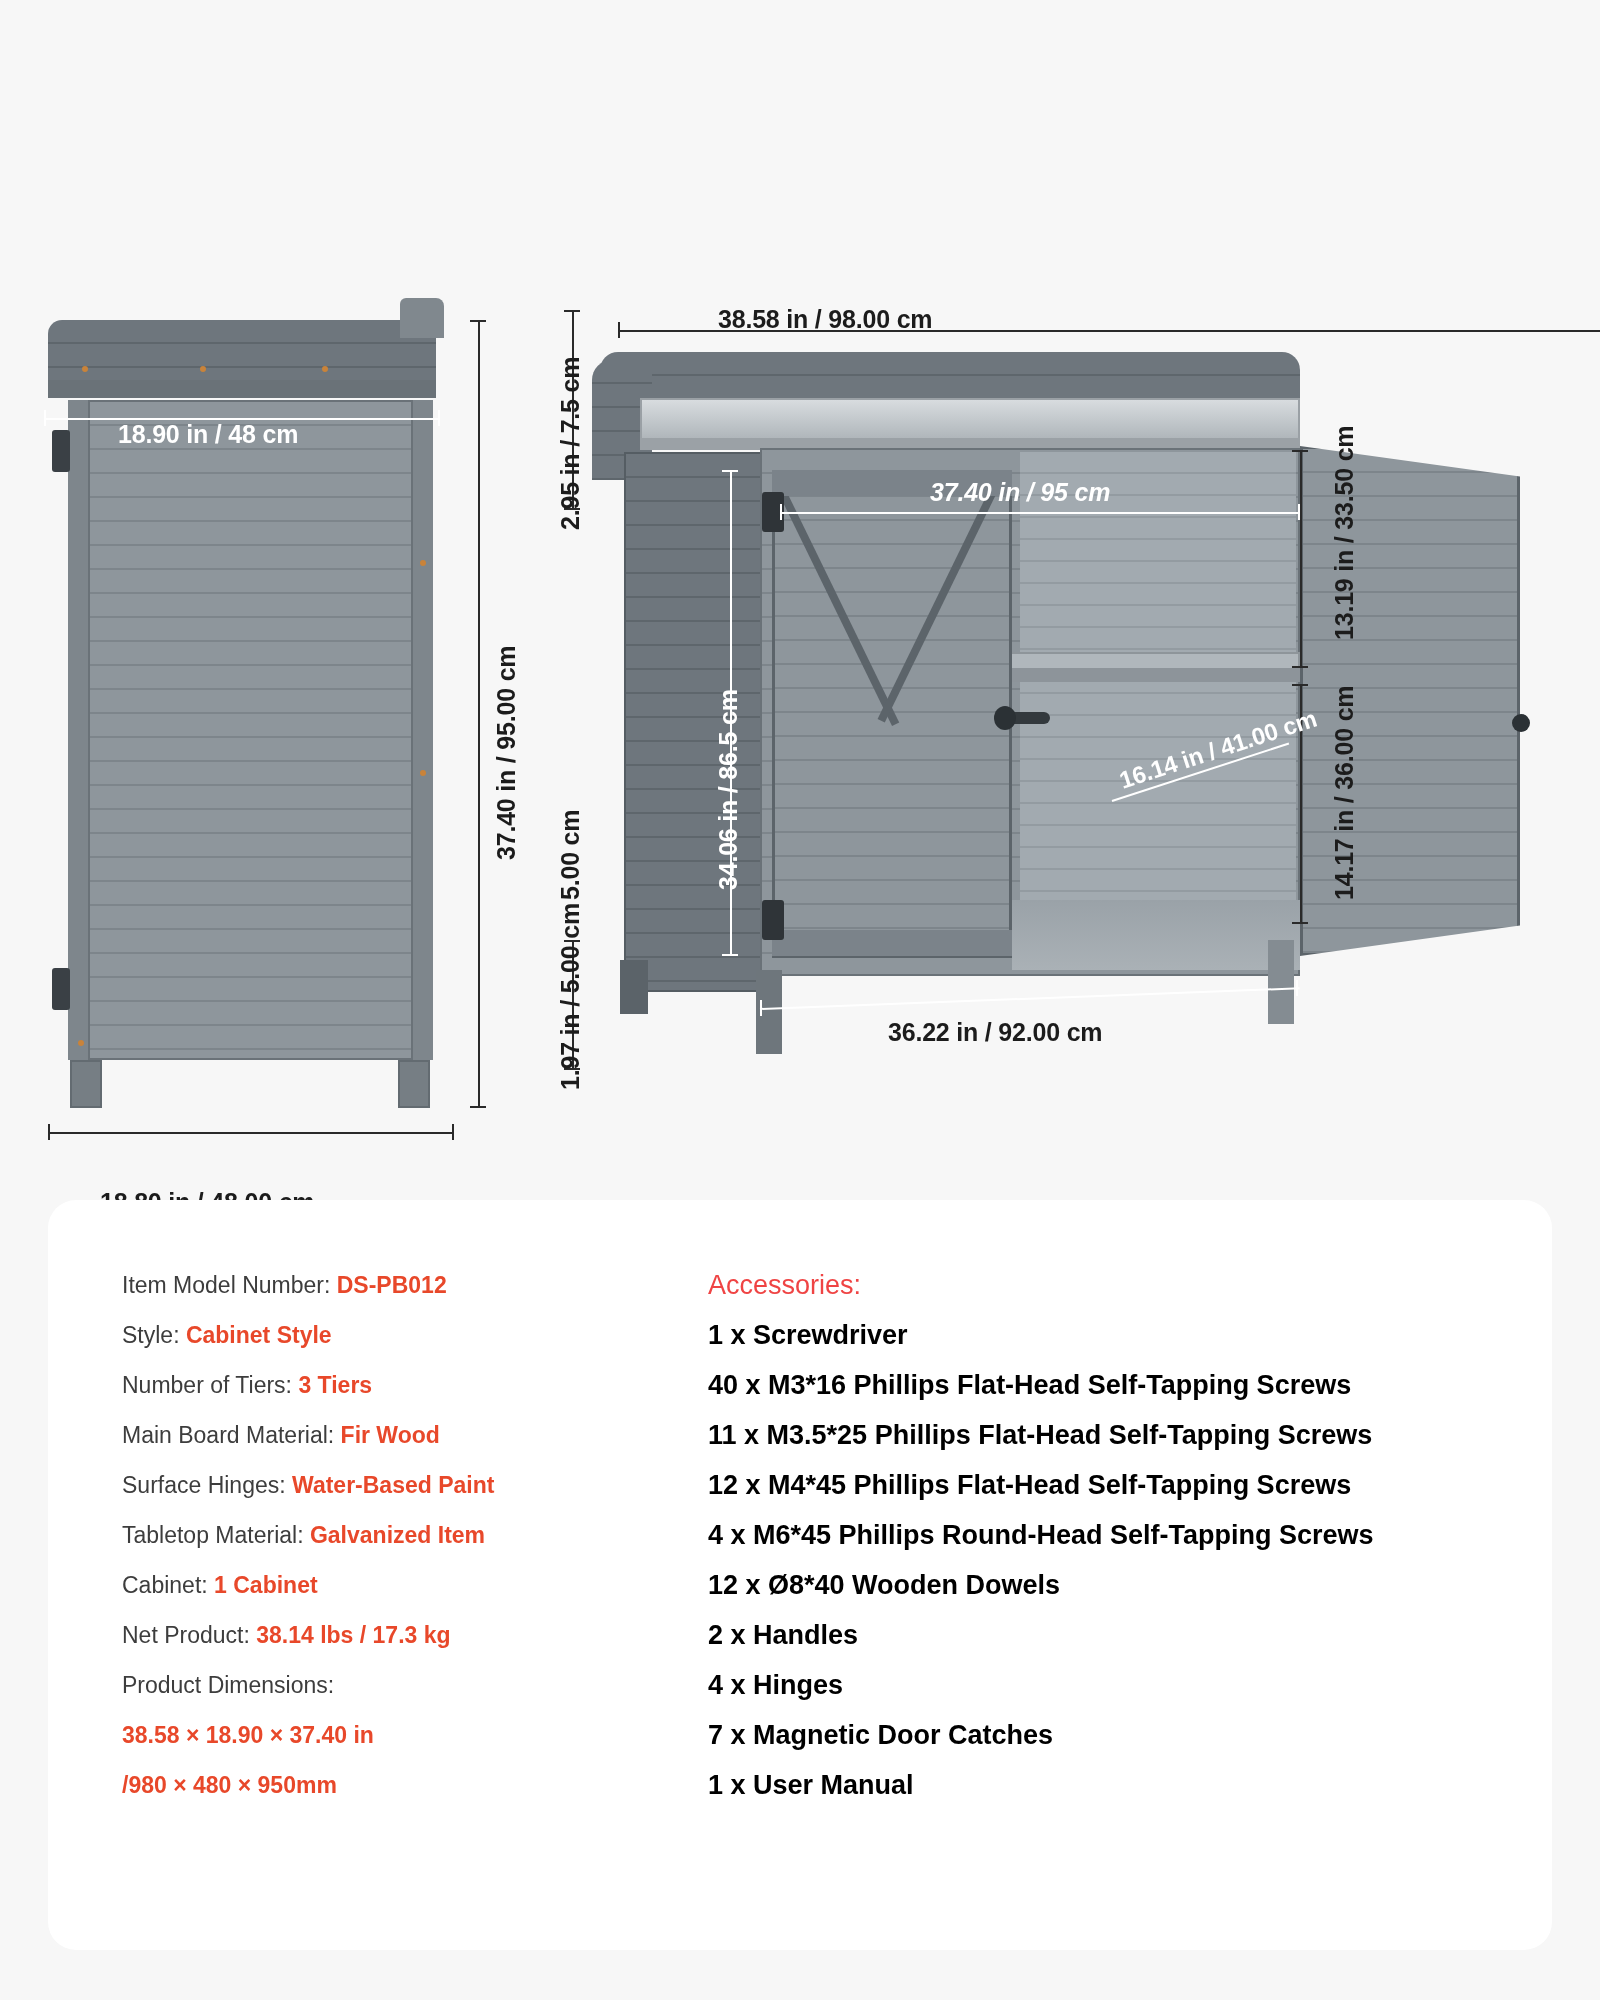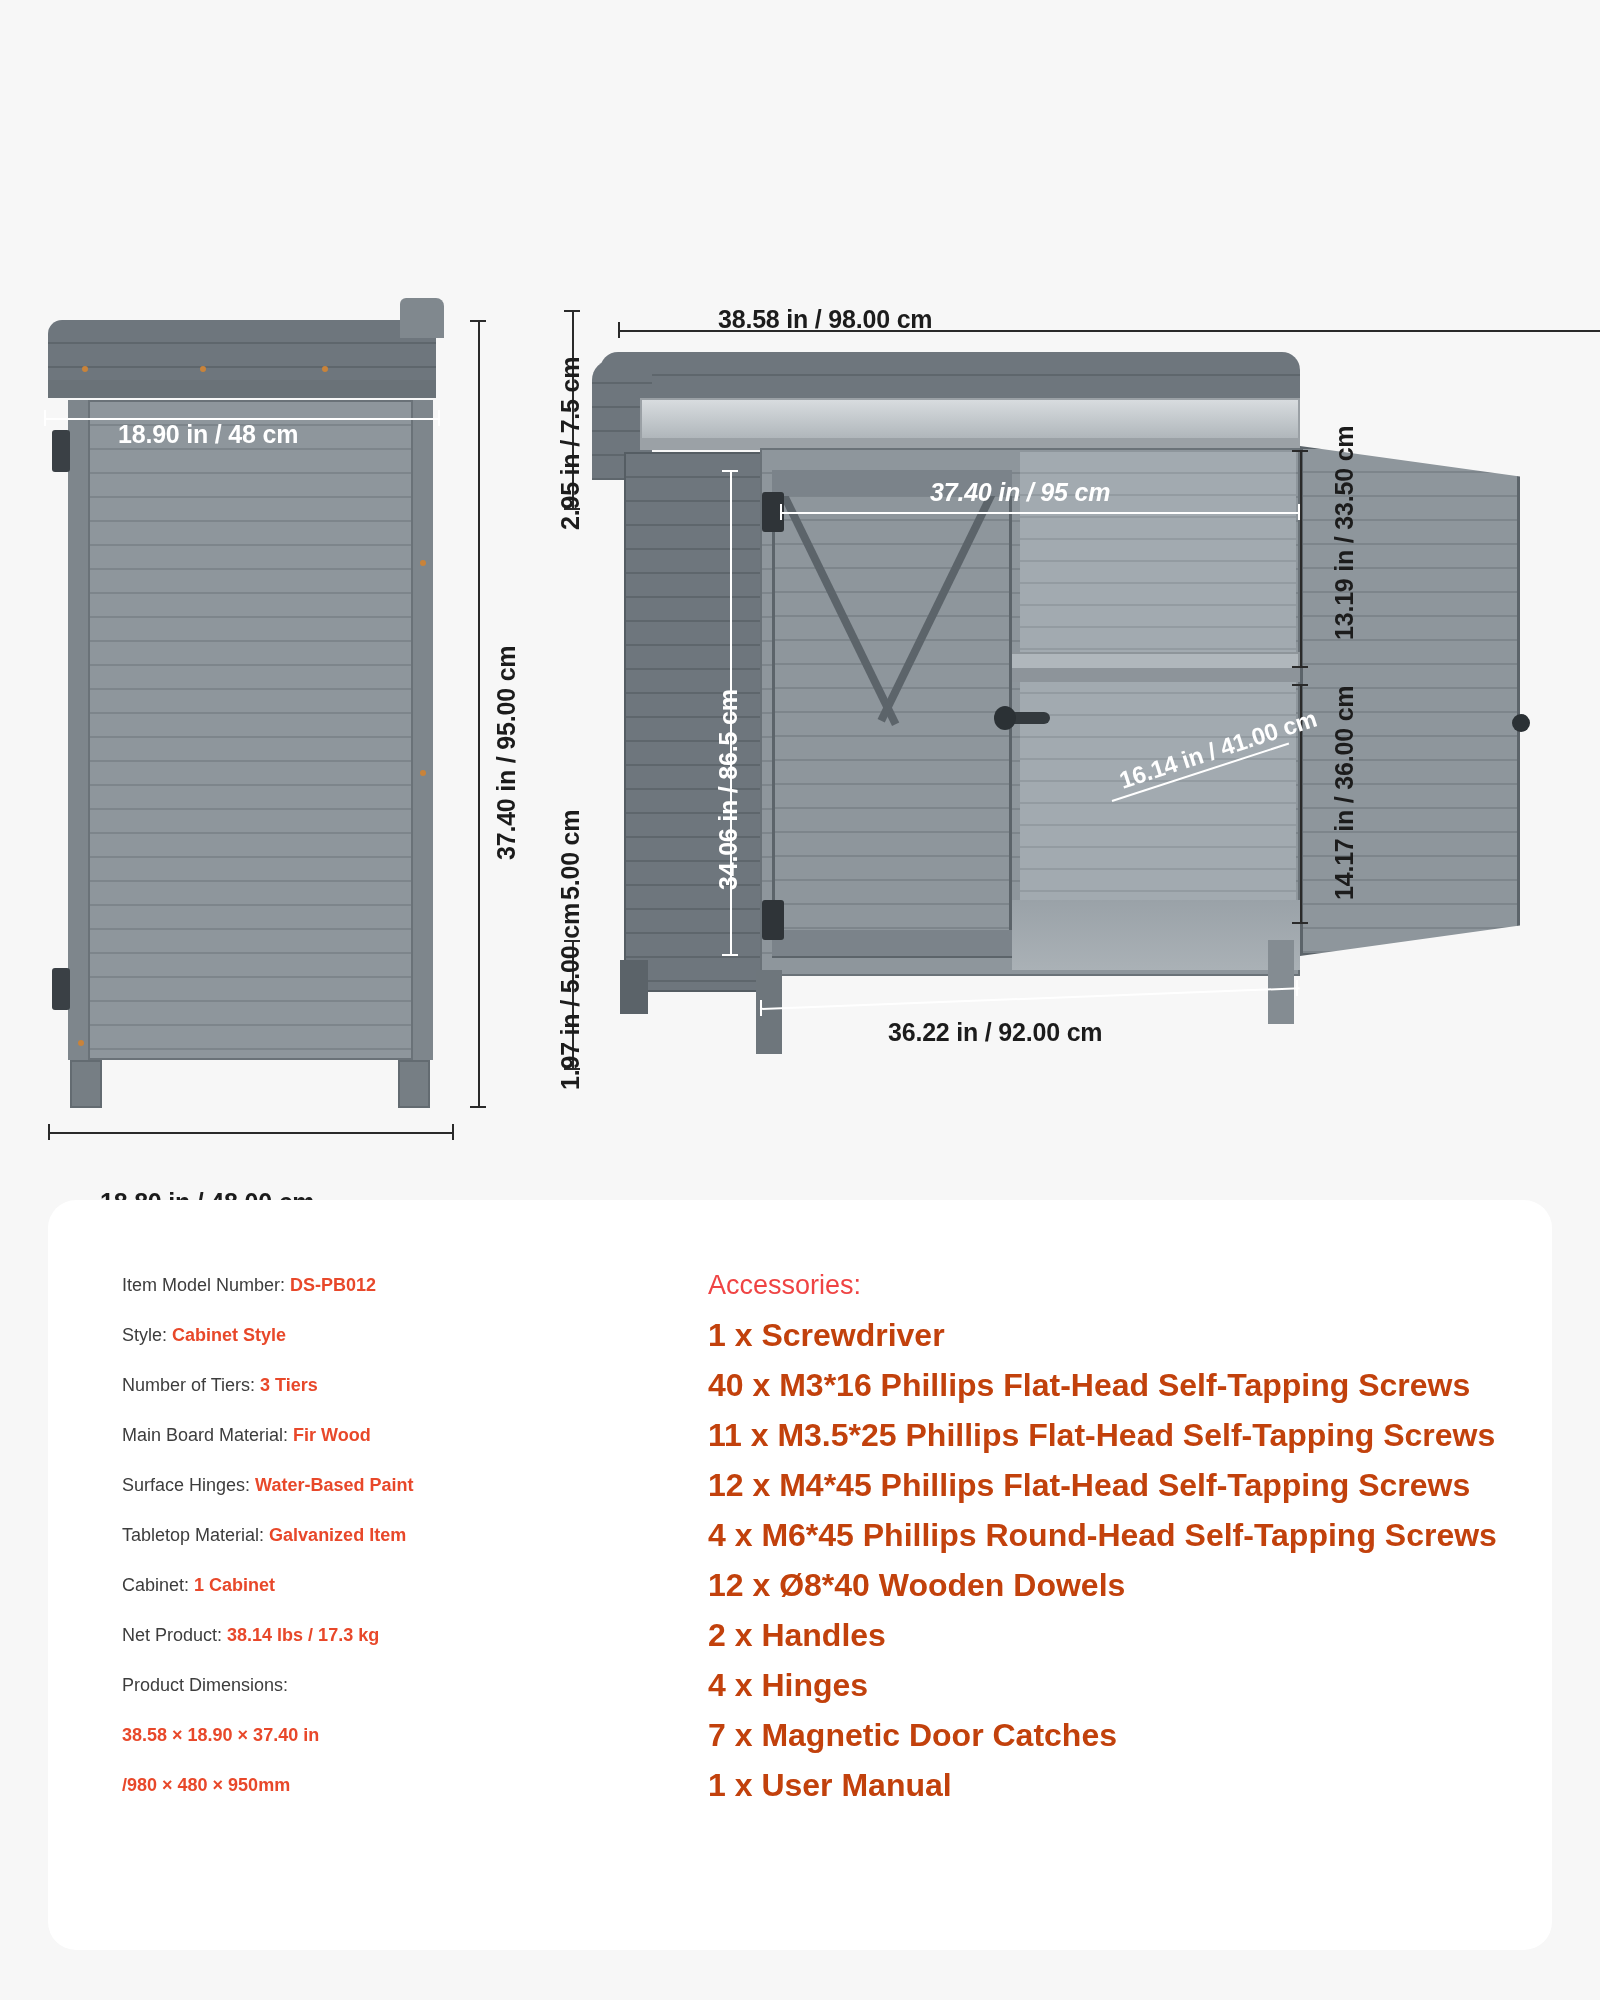--- a/index.html
+++ b/index.html
@@ -92,31 +92,31 @@
     border-radius: 28px;
   }
   .spec-col {
     position: absolute;
     top: 60px;
   }
   .spec-col.left { left: 74px; width: 580px; }
   .spec-col.right { left: 660px; width: 790px; }
 
   .spec-line {
-    font-size: 18px;
+    font-size: 23px;
     line-height: 50px;
     color: #3d3d3d;
     white-space: nowrap;
   }
   .spec-line .k { color: #3d3d3d; font-weight: 400; }
   .spec-line .v { color: #e8482a; font-weight: 700; }
   .acc-line {
-    font-size: 32px;
+    font-size: 27px;
     line-height: 50px;
-    color: #c2410c;
+    color: #000000;
     font-weight: 700;
     white-space: nowrap;
   }
   .acc-head {
     font-size: 27px;
     line-height: 50px;
     color: #ef4444;
     font-weight: 400;
   }
 </style>

